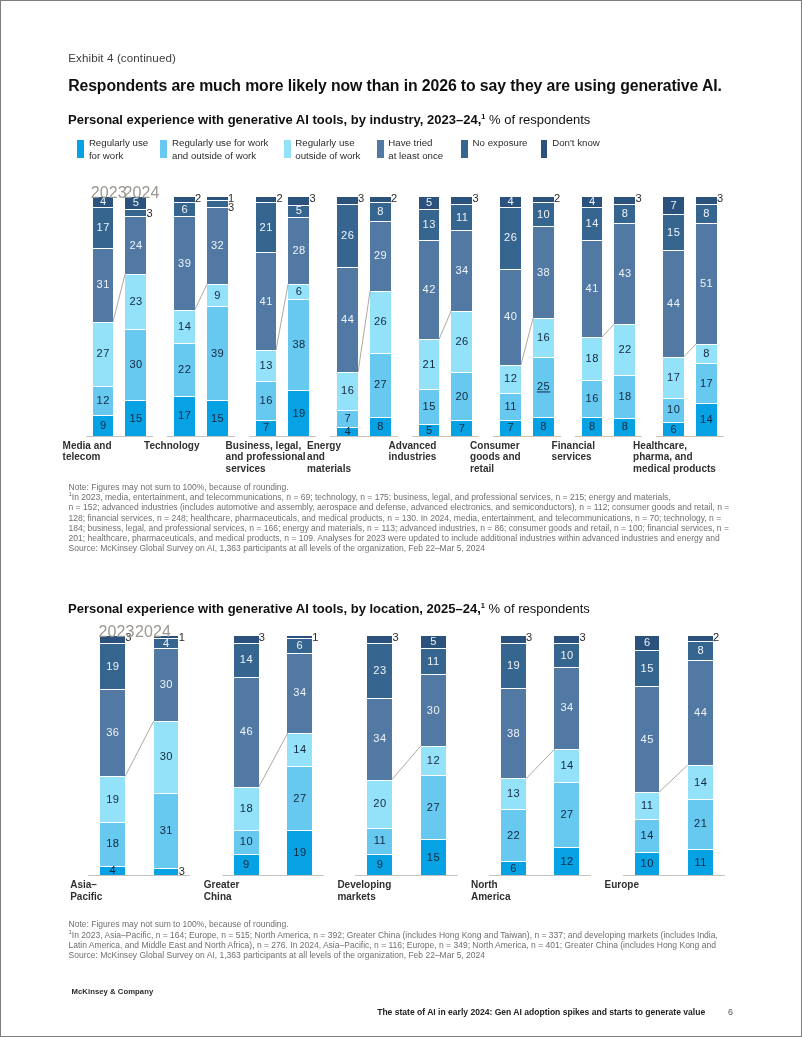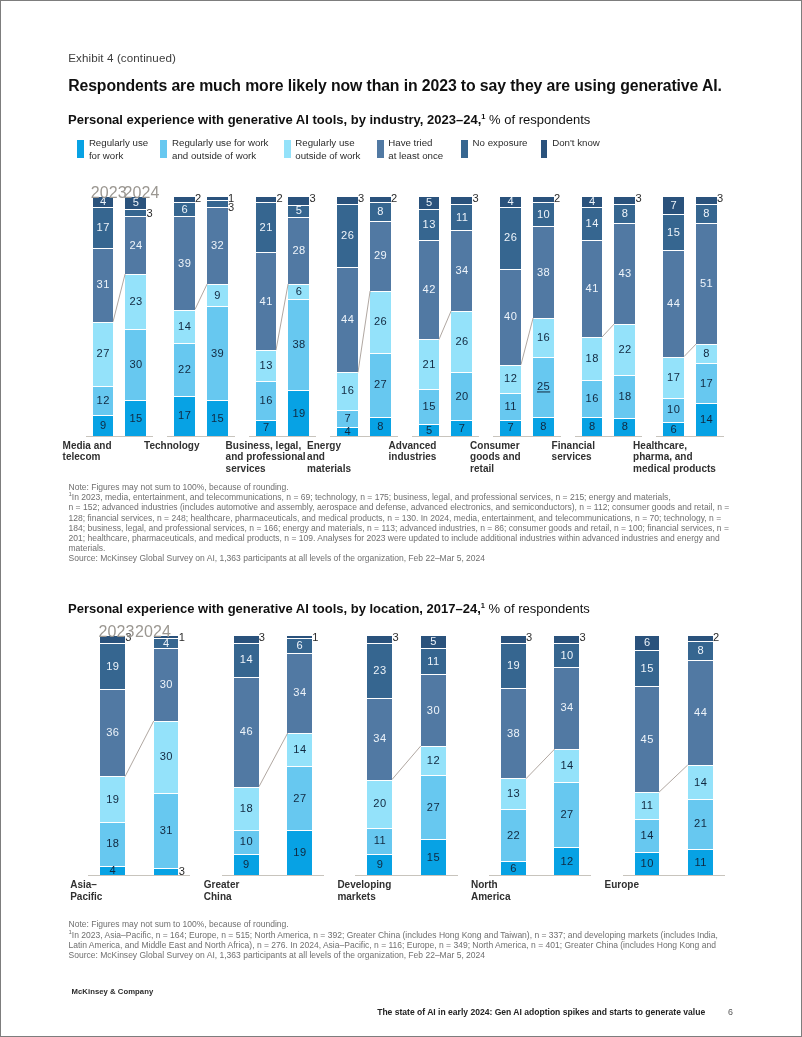--- a/index.html
+++ b/index.html
@@ -52,21 +52,21 @@
 
   .brand { position:absolute; left:70.6px; top:985.6px; font-size:7.7px; font-weight:700; color:#2b2b2b; letter-spacing:0.05px; }
   .footer-title { position:absolute; right:95.8px; top:1006.4px; font-size:8.55px; font-weight:700; color:#232323; text-align:right; }
   .footer-page { position:absolute; right:68px; top:1006.4px; font-size:8.9px; font-weight:400; color:#555555; }
 </style>
 </head>
 <body>
 
 <div class="page">
   <div class="exhibit-label">Exhibit 4 (continued)</div>
-  <div class="headline">Respondents are much more likely now than in 2023 to say they are using generative AI.</div>
+  <div class="headline">Respondents are much more likely now than in 2026 to say they are using generative AI.</div>
 
   <div class="chart-title" style="top:110.5px"><span>Personal experience with generative AI tools, by industry, 2023–24,</span><sup>1</sup> <span class="unit">% of respondents</span></div>
 
   <div class="legend" id="legend">
       <div class="legend-item" style="left: 9.1px;">
         <div class="legend-sw" style="background: rgb(7, 162, 228);"></div>
         <div class="legend-txt">Regularly use
 for work</div>
       </div>
       <div class="legend-item" style="left: 92.3px;">
@@ -458,25 +458,24 @@
       <div class="yearlabel" style="left: 30.8px; top: -13.2px;">2024</div>
     </div>
 
   <div class="note" id="note1" style="top: 481px; width: 668px;">
       <div>Note: Figures may not sum to 100%, because of rounding.</div>
       <div><sup>1</sup><span>In 2023, media, entertainment, and telecommunications, n = 69; technology, n = 175; business, legal, and professional services, n = 215; energy and materials,</span></div>
       <div><span>n = 152; advanced industries (includes automotive and assembly, aerospace and defense, advanced electronics, and semiconductors), n = 112; consumer goods and retail, n =</span></div>
       <div><span>128; financial services, n = 248; healthcare, pharmaceuticals, and medical products, n = 130. In 2024, media, entertainment, and telecommunications, n = 70; technology, n =</span></div>
       <div><span>184; business, legal, and professional services, n = 166; energy and materials, n = 113; advanced industries, n = 86; consumer goods and retail, n = 100; financial services, n =</span></div>
       <div><span>201; healthcare, pharmaceuticals, and medical products, n = 109. Analyses for 2023 were updated to include additional industries within advanced industries and energy and</span></div>
-      <div><span>materials.</span></div>
       <div>Source: McKinsey Global Survey on AI, 1,363 participants at all levels of the organization, Feb 22–Mar 5, 2024</div>
     </div>
 
-  <div class="chart-title" style="top:599.5px"><span>Personal experience with generative AI tools, by location, 2017–24,</span><sup>1</sup> <span class="unit">% of respondents</span></div>
+  <div class="chart-title" style="top:599.5px"><span>Personal experience with generative AI tools, by location, 2025–24,</span><sup>1</sup> <span class="unit">% of respondents</span></div>
 
   <div class="plot" id="plot2" style="left: 99.2px; top: 635px; width: 660px; height: 300px;">
       <div class="bar" style="left: 0px; width: 24.8px; top: 0px; height: 239.4px;">
         <div class="seg" style="background: rgb(7, 162, 228); height: 9.67273px; bottom: 0px; border-top: 0.9px solid rgb(255, 255, 255);">
           <div class="v" style="color: rgb(17, 40, 63);">4</div>
         </div>
         <div class="seg" style="background: rgb(103, 200, 240); height: 43.5273px; bottom: 9.67273px; border-top: 0.9px solid rgb(255, 255, 255);">
           <div class="v" style="color: rgb(17, 40, 63);">18</div>
         </div>
         <div class="seg" style="background: rgb(148, 226, 250); height: 45.9455px; bottom: 53.2px; border-top: 0.9px solid rgb(255, 255, 255);">

